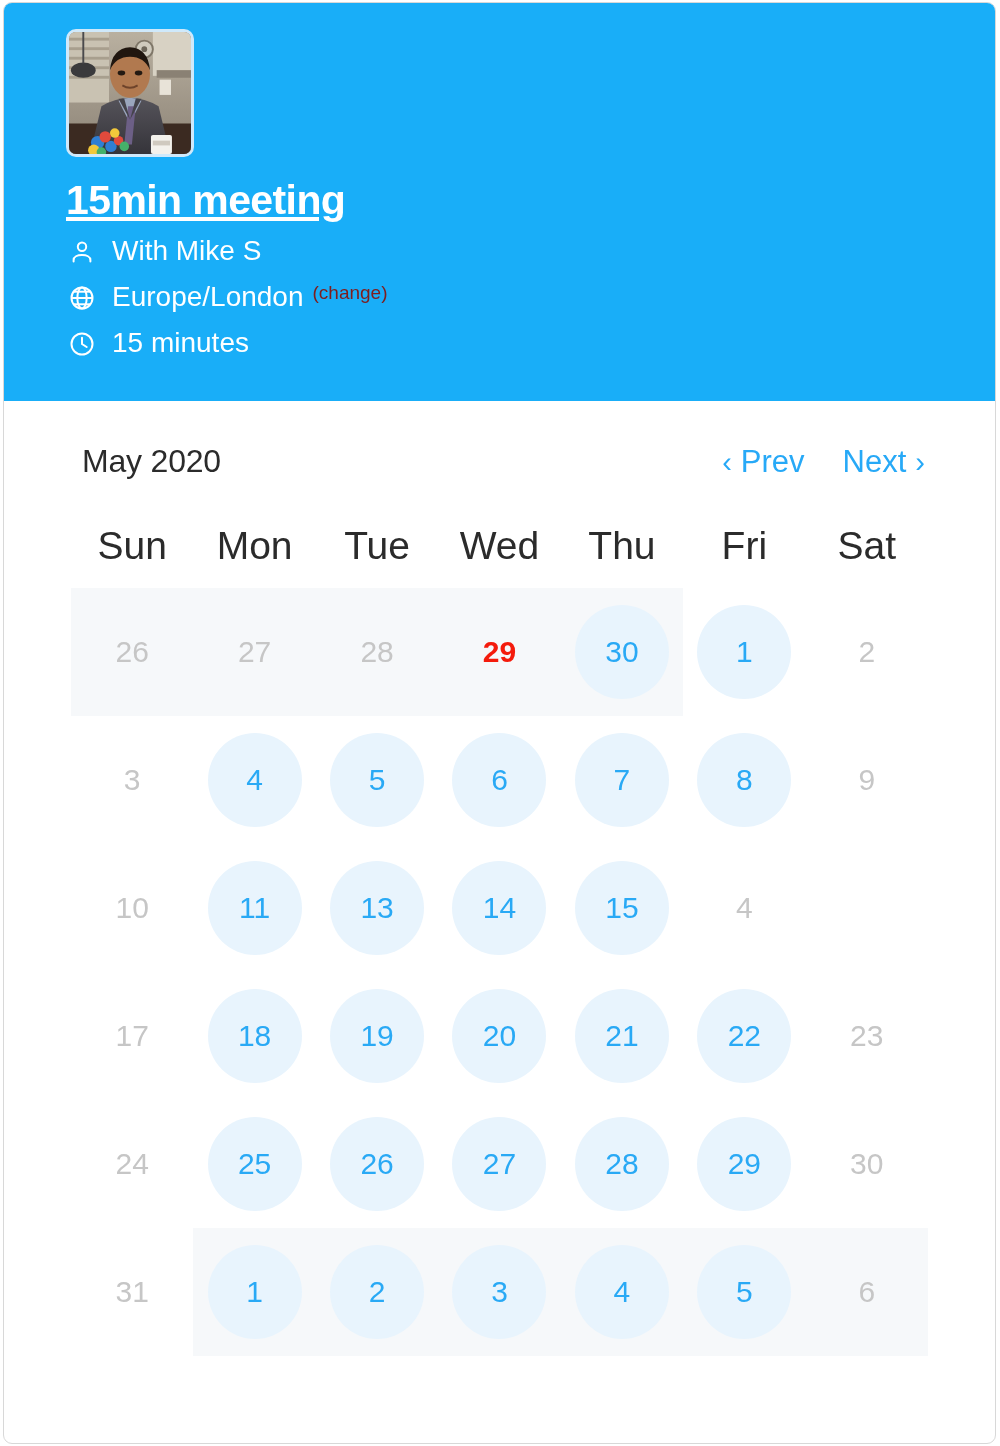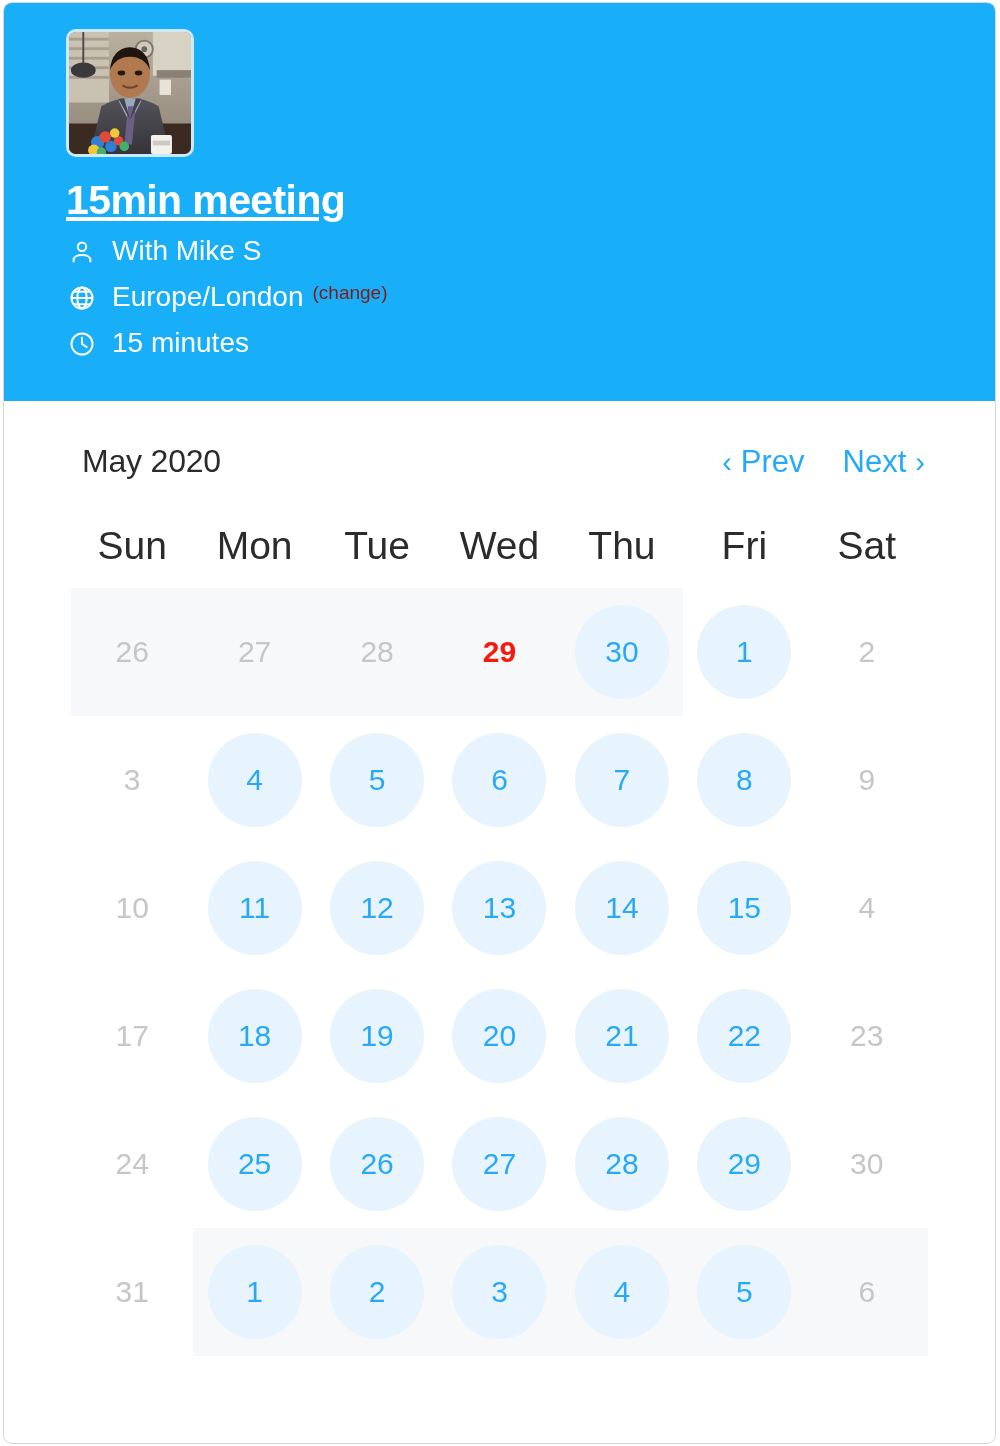--- a/index.html
+++ b/index.html
@@ -363,23 +363,20 @@
           </div>
         </div>
         <div class="week-row">
           <div class="day muted">
             <div class="pill">10</div>
           </div>
           <div class="day available">
             <div class="pill">11</div>
           </div>
           <div class="day available">
-            <div class="pill">12</div>
-          </div>
-          <div class="day available">
             <div class="pill">13</div>
           </div>
           <div class="day available">
             <div class="pill">14</div>
           </div>
           <div class="day available">
             <div class="pill">15</div>
           </div>
           <div class="day muted">
             <div class="pill">4</div>

